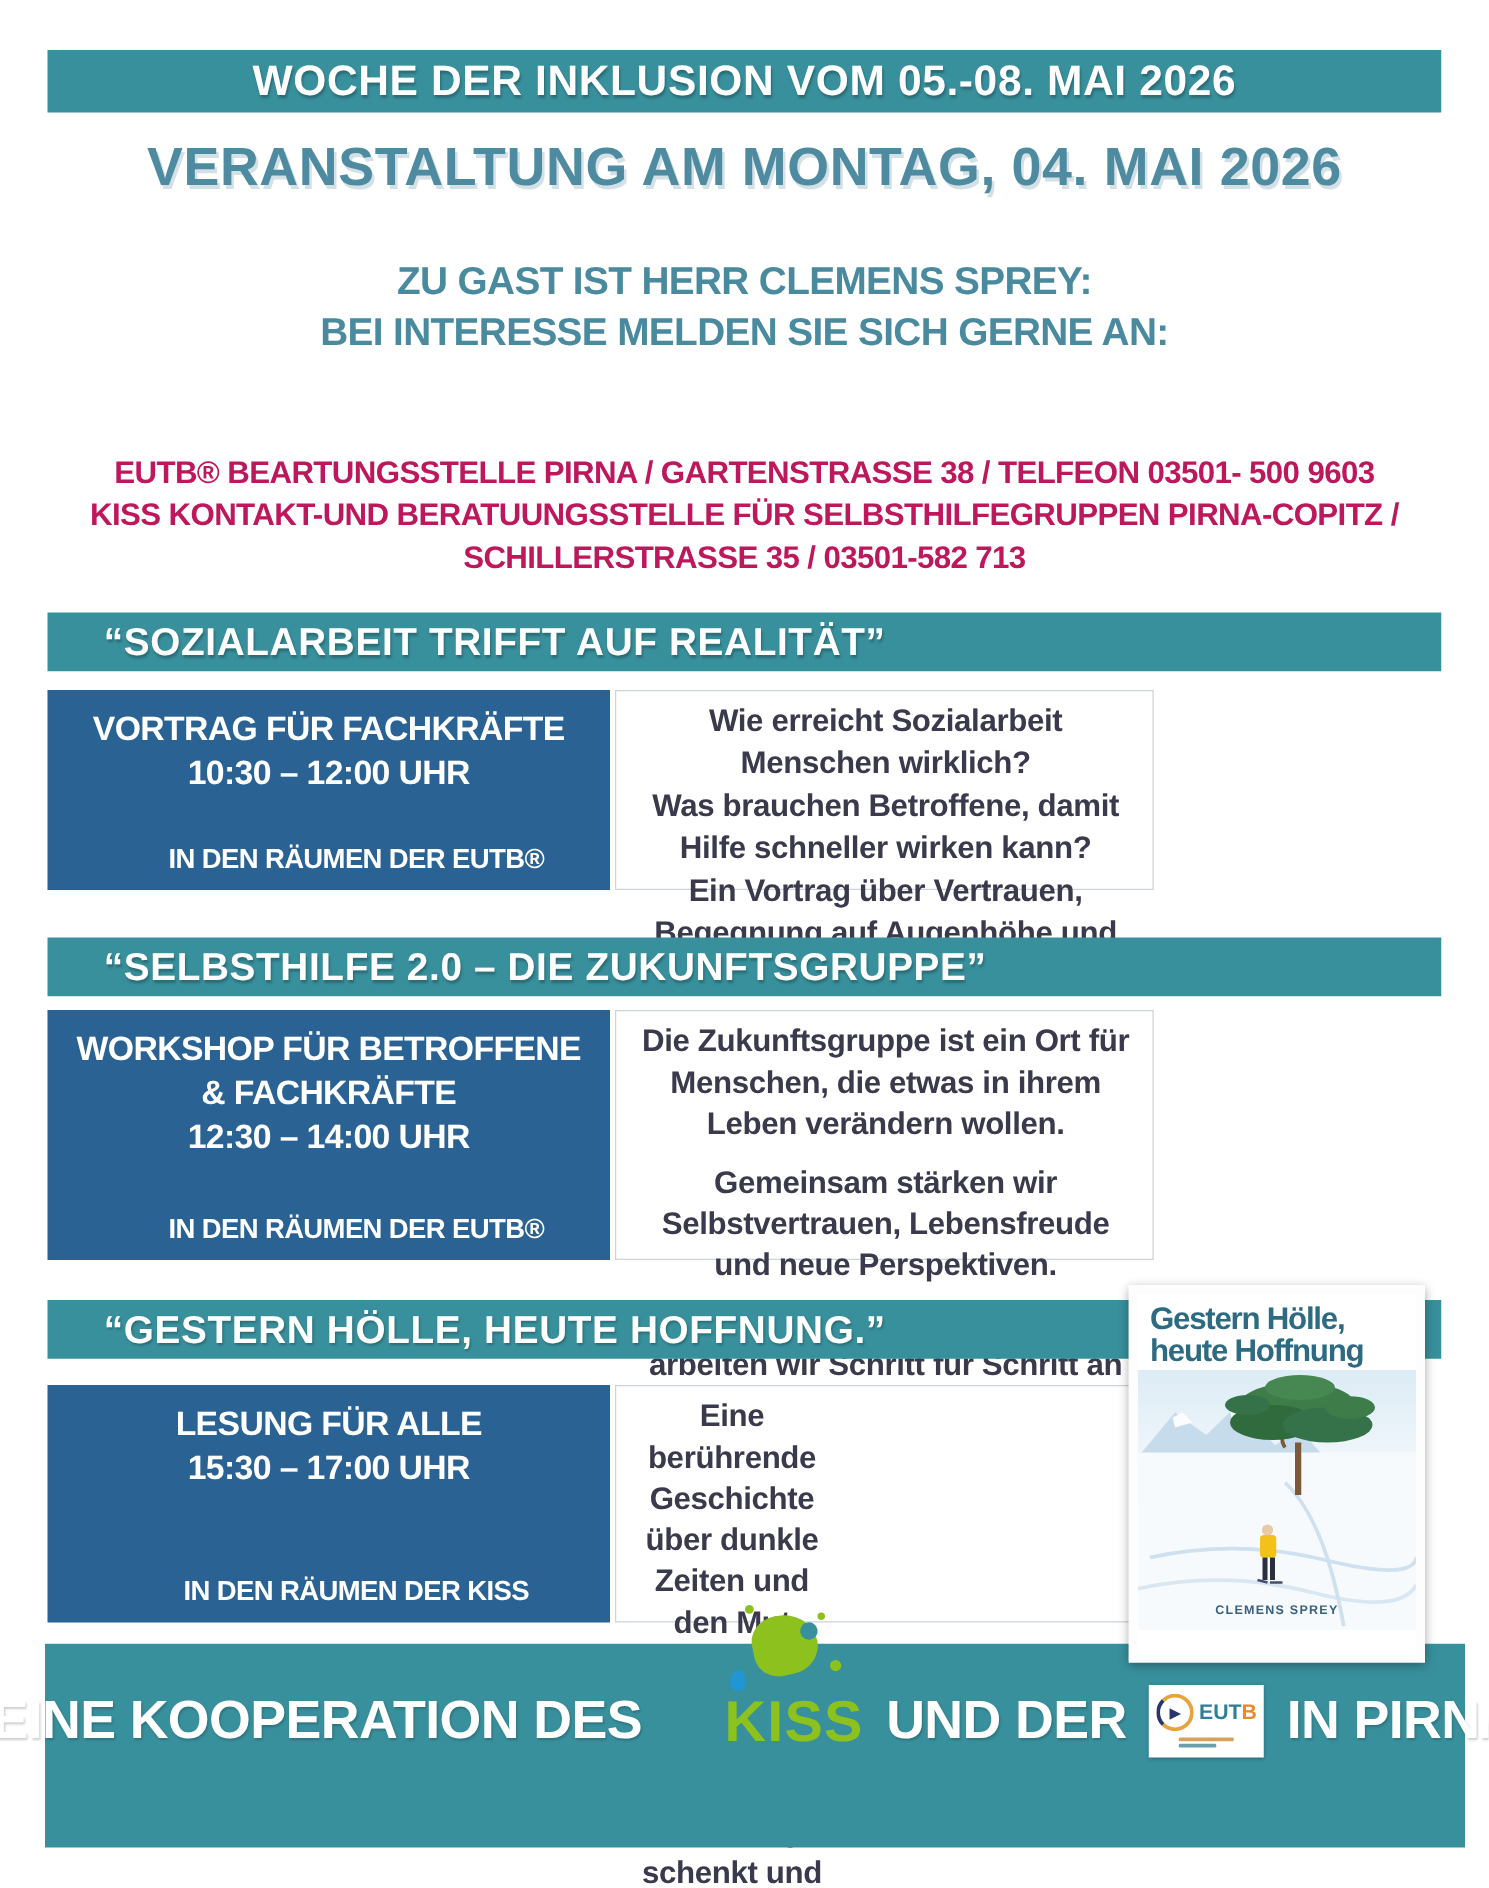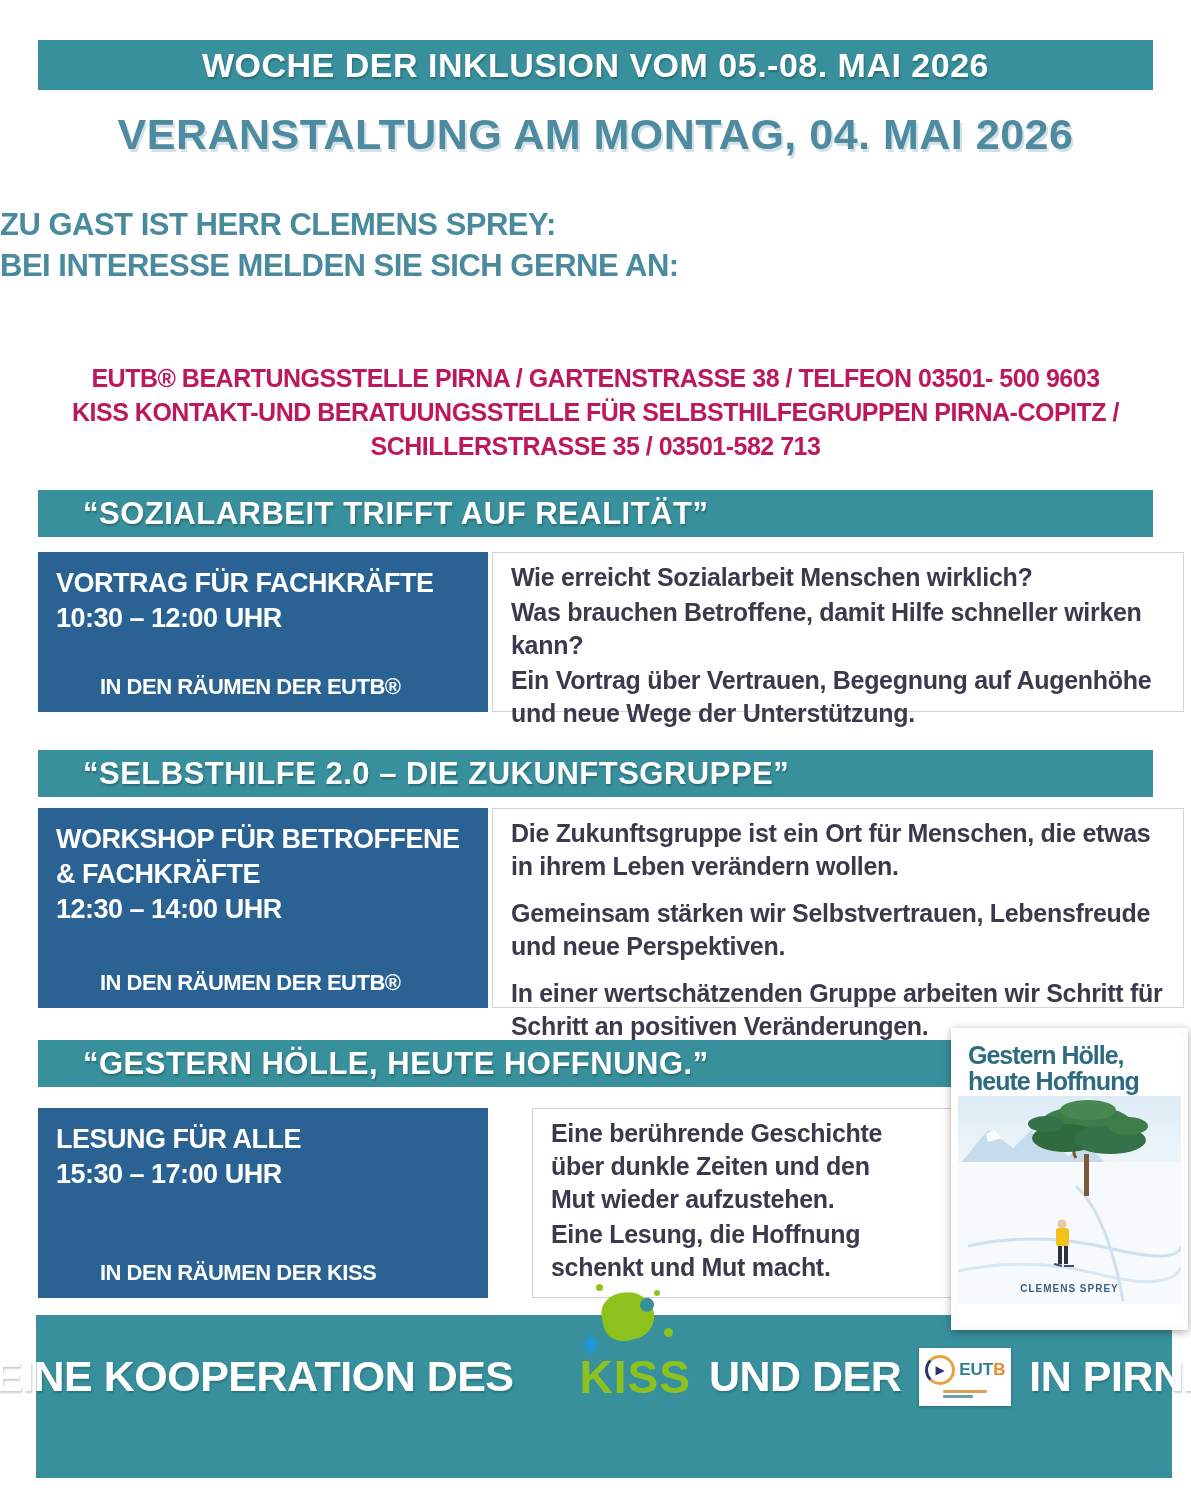--- a/index.html
+++ b/index.html
@@ -14,60 +14,60 @@
     display:flex;align-items:center;justify-content:center;
     color:#fff;font-size:34px;font-weight:bold;letter-spacing:.5px;
     text-shadow:1px 2px 2px rgba(0,0,0,.25);
   }
   .main-title{
     position:absolute;left:0;top:110px;width:100%;text-align:center;
     color:#4e8ba1;font-size:43px;font-weight:bold;letter-spacing:.5px;
     text-shadow:2px 3px 0 rgba(130,165,180,.35);
   }
   .intro{
-    position:absolute;left:0;top:205px;width:100%;
+    position:absolute;left:0;top:205px;width:100%;text-align:center;
     color:#4a8a9e;font-size:31px;font-weight:bold;letter-spacing:-.5px;line-height:1.32;
   }
   .contact{
     position:absolute;left:0;top:362px;width:100%;text-align:center;
     color:#be185d;font-size:25px;font-weight:bold;letter-spacing:-.5px;line-height:1.35;
   }
   .section-banner{
     position:absolute;left:38px;width:1115px;height:47px;
     display:flex;align-items:center;
     color:#fff;font-size:31px;font-weight:bold;letter-spacing:.5px;
     padding-left:45px;box-sizing:border-box;
     text-shadow:1px 2px 2px rgba(0,0,0,.25);
   }
   .banner-1{top:490px;}
   .banner-2{top:750px;}
   .banner-3{top:1040px;}
   
-  .session-row{position:absolute;left:38px;width:1146px;display:flex;}
+  .session-row{position:absolute;left:38px;width:885px;display:flex;text-align:center;}
   .row-1{top:552px;height:160px;}
   .row-2{top:808px;height:200px;}
-  .row-3{top:1108px;height:190px;gap:40px;}
+  .row-3{top:1108px;height:190px;}
   .blue-box{
     width:450px;flex:0 0 450px;background:#2a6294;color:#fff;
     box-sizing:border-box;padding:14px 18px 12px 18px;margin-right:4px;
     display:flex;flex-direction:column;justify-content:space-between;
   }
   .blue-box .label{font-size:27px;font-weight:bold;letter-spacing:-.5px;line-height:1.3;}
   .blue-box .location{font-size:22px;font-weight:bold;letter-spacing:-.5px;margin-left:44px;}
   .desc-box{
     flex:1;background:#fff;border:1px solid #ccd3d9;box-sizing:border-box;
     padding:8px 16px 8px 18px;color:#3a3a4c;font-size:25px;font-weight:bold;
     letter-spacing:-.3px;line-height:1.32;
   }
   .desc-box p{margin:0 0 2px 0;}
   .desc-gap p{margin:0 0 14px 0;}
   .desc-narrow{padding-right:280px;}
   
   .book-cover{
-    position:absolute;left:951px;top:1028px;width:237px;height:302px;
+    position:absolute;left:903px;top:1028px;width:237px;height:302px;
     background:#ffffff;border:7px solid #fdfdfd;box-sizing:border-box;
     box-shadow:0 2px 8px rgba(0,0,0,.35);z-index:5;overflow:hidden;
   }
   .book-title{
     padding:8px 0 2px 10px;color:#2d6b82;font-size:25px;font-weight:bold;
     letter-spacing:-1px;line-height:1.02;
   }
   .book-scene{position:relative;width:100%;height:208px;}
   .book-author{
     position:absolute;left:0;bottom:10px;width:100%;text-align:center;

